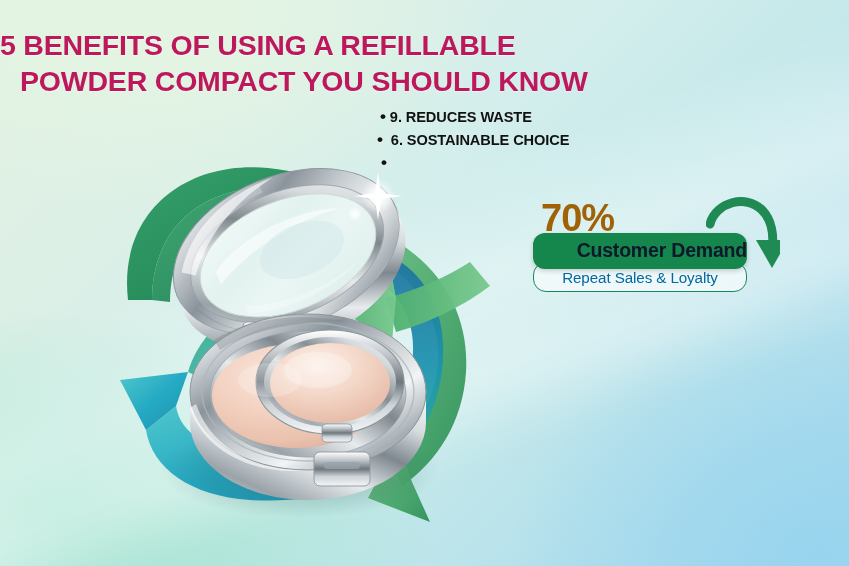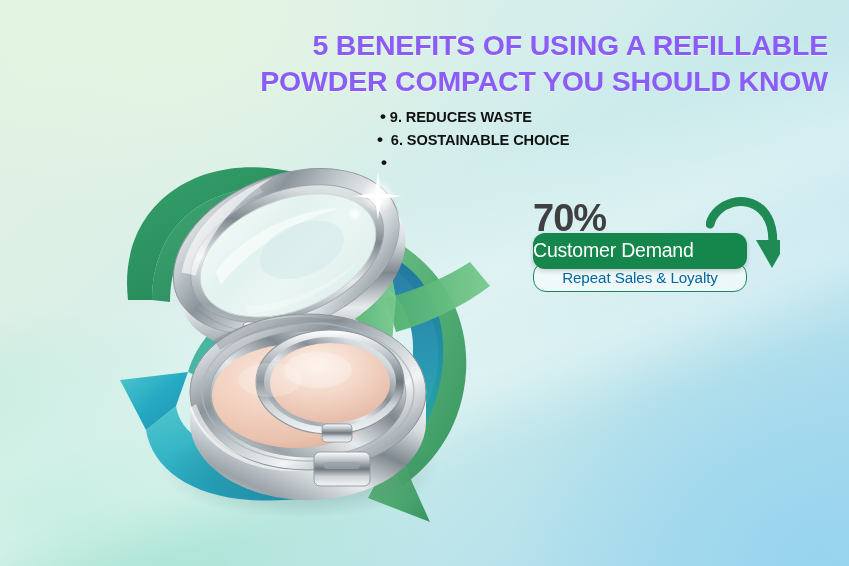--- a/index.html
+++ b/index.html
@@ -72,26 +72,26 @@
 
   
   .art-layer { position: absolute; inset: 0; }
 
   
   .headline {
     position: absolute;
     left: 0;
     top: 27px;
     width: 828px;
-    text-align: right;
+    text-align: left;
     font-size: 28.5px;
     line-height: 1.27;
     font-weight: bold;
     letter-spacing: -0.2px;
-    color: #8b5cf6;
+    color: #be185d;
     text-shadow: 0 1px 0 rgba(255,255,255,.5);
   }
   .headline .l2 { display: block; margin-left: 20px; }
 
   
   .bullets {
     position: absolute;
     left: 368px;
     top: 108px;
     width: 300px;
@@ -121,37 +121,37 @@
   
   .stat-block {
     position: absolute;
     left: 533px;
     top: 199px;
     width: 214px;
   }
   .stat-pct {
     font-size: 38px;
     font-weight: bold;
-    color: #404040;
+    color: #a16207;
     letter-spacing: -1px;
     line-height: 1;
-    margin-left: 0;
+    margin-left: 8px;
     position: relative;
     z-index: 3;
   }
   .stat-main {
     position: relative;
     margin-top: -4px;
     background: #15874d;
     border-radius: 12px;
     padding: 6px 0 7px 0;
-    text-align: left;
+    text-align: right;
     font-size: 19.5px;
-    font-weight: normal;
-    color: #ffffff;
+    font-weight: bold;
+    color: #0f172a;
     letter-spacing: -0.2px;
     box-shadow: 0 2px 5px rgba(0,0,0,.18);
     z-index: 2;
   }
   .stat-sub {
     position: relative;
     margin-top: -7px;
     background: rgba(255,255,255,.58);
     border: 1.6px solid #18885c;
     border-radius: 13px;

